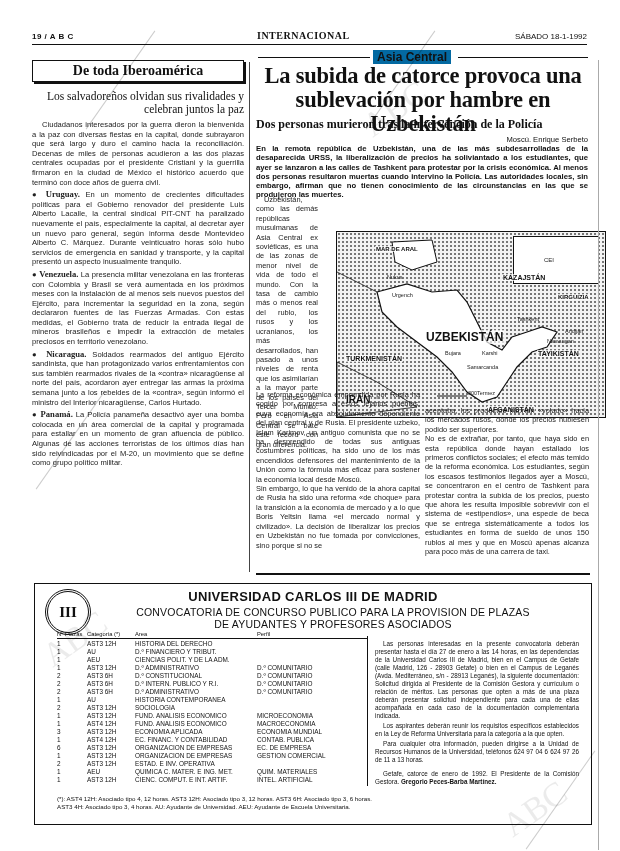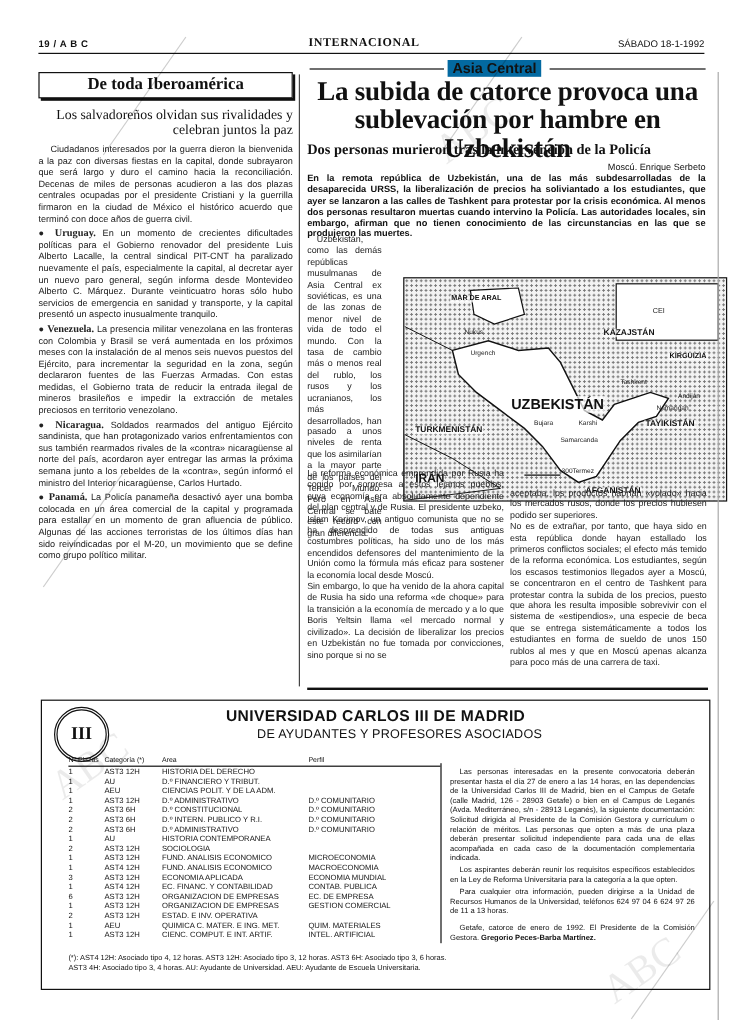--- a/index.html
+++ b/index.html
@@ -134,20 +134,21 @@
 Sin embargo, lo que ha venido de la ahora capital de Rusia ha sido una reforma «de choque» para la transición a la economía de mercado y a lo que Boris Yeltsin llama «el mercado normal y civilizado». La decisión de liberalizar los precios en Uzbekistán no fue tomada por convicciones, sino porque si no se</div>
 <div class="abs col-b body-text" style="white-space:pre-line;font-size:7.4px;line-height:9.4px;">aceptaba, los productos habrían «volado» hacia los mercados rusos, donde los precios hubiesen podido ser superiores.
 No es de extrañar, por tanto, que haya sido en esta república donde hayan estallado los primeros conflictos sociales; el efecto más temido de la reforma económica. Los estudiantes, según los escasos testimonios llegados ayer a Moscú, se concentraron en el centro de Tashkent para protestar contra la subida de los precios, puesto que ahora les resulta imposible sobrevivir con el sistema de «estipendios», una especie de beca que se entrega sistemáticamente a todos los estudiantes en forma de sueldo de unos 150 rublos al mes y que en Moscú apenas alcanza para poco más de una carrera de taxi.</div>
 <div class="abs article-bottom-rule"></div>
 <div class="abs right-edge-rule"></div>
 
 <div class="abs ad">
   <div class="ad-logo">III</div>
   <div class="ad-title">UNIVERSIDAD CARLOS III DE MADRID</div>
   <div class="ad-sub">
+    <div>CONVOCATORIA DE CONCURSO PUBLICO PARA LA PROVISION DE PLAZAS</div>
     <div>DE AYUDANTES Y PROFESORES ASOCIADOS</div>
   </div>
   <div class="ad-table">
     <div class="hdr">
       <span class="c1">Nº Plazas</span>
       <span class="c2">Categoría (*)</span>
       <span class="c3">Area</span>
       <span class="c4">Perfil</span>
     </div>
     <div id="rows">

